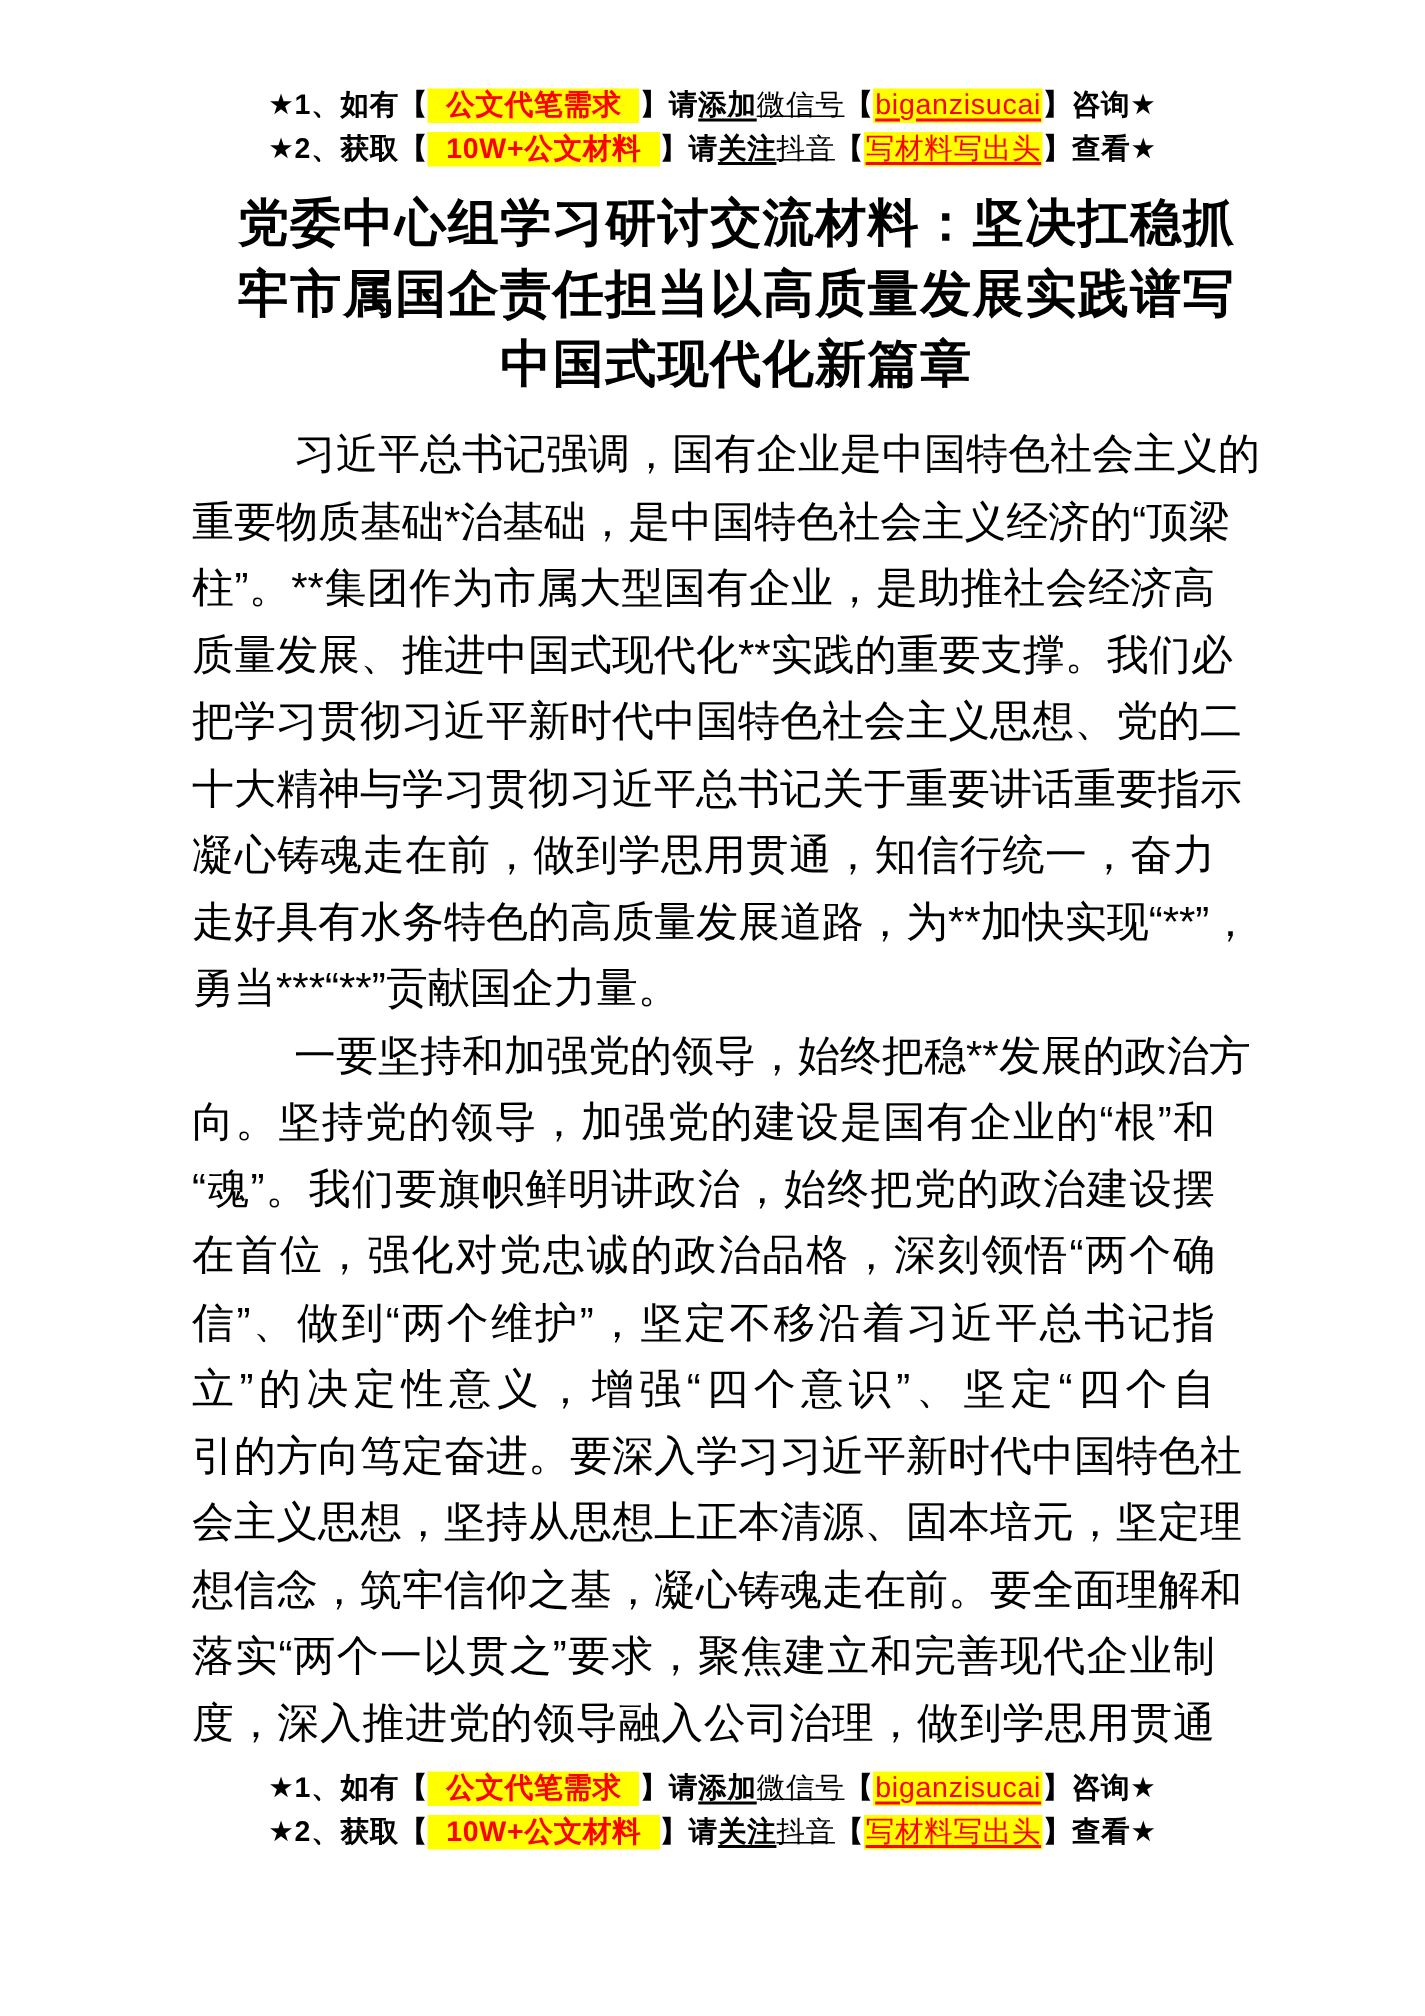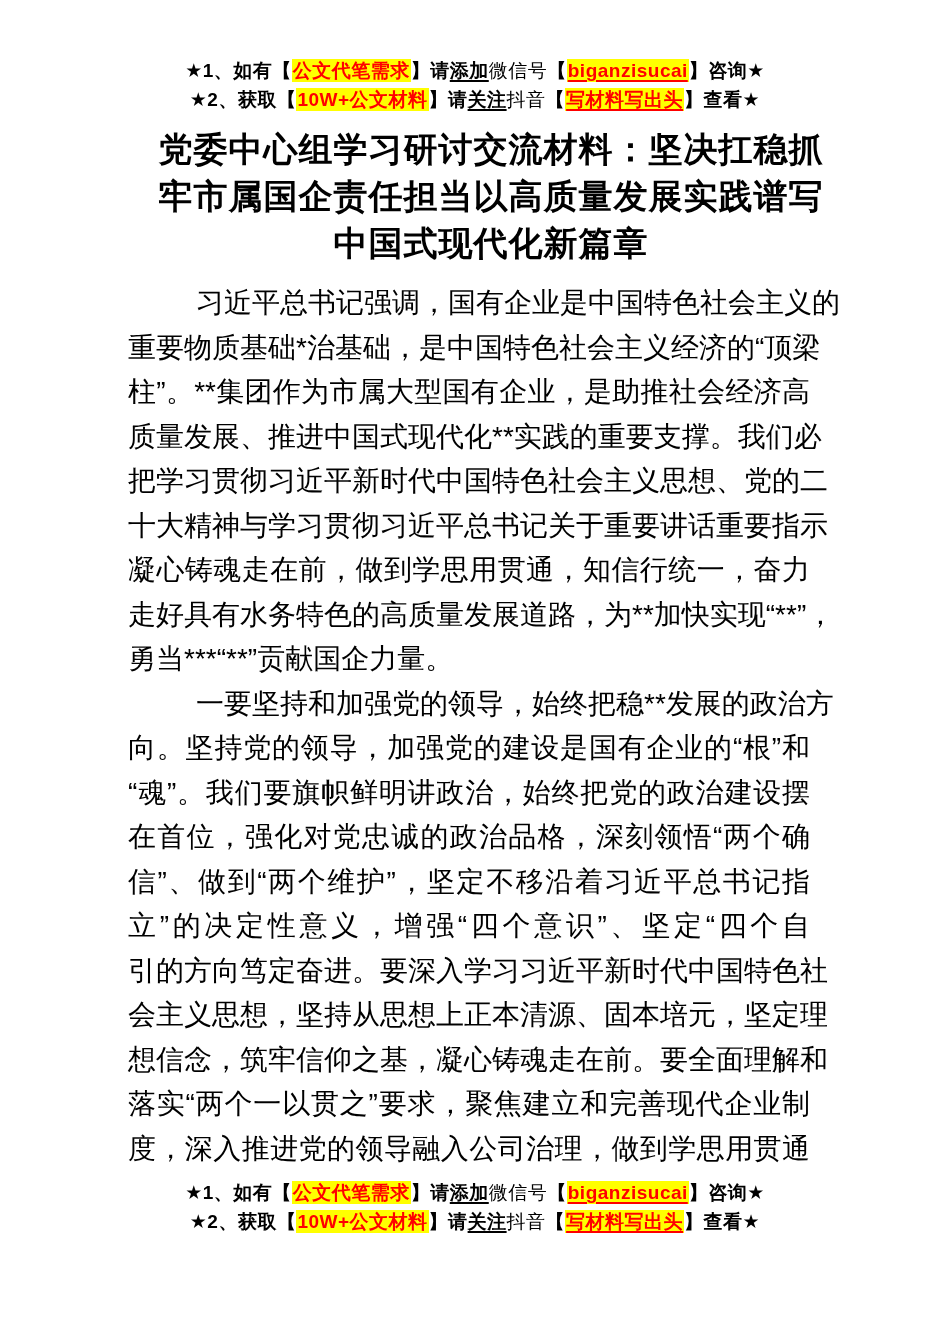--- a/index.html
+++ b/index.html
@@ -21,34 +21,34 @@
   .banner{
     text-align:center;
     font-size:19px;
     line-height:29px;
     letter-spacing:0.5px;
     white-space:nowrap;
   }
   .banner-top{padding-top:56px;}
   .banner-bottom{margin-top:7px;}
   .seg-bold{font-weight:bold;color:var(--ink);}
-  .seg-regular{font-weight:normal;color:var(--ink);}
+  .seg-regular{font-weight:normal;color:var(--ink);text-decoration:underline;}
   .seg-bold-underline{
     font-weight:bold;color:var(--ink);
     text-decoration:underline;
     text-decoration-thickness:2px;
     text-underline-offset:3px;
   }
   .seg-highlight{
     font-weight:bold;color:var(--red);
     background:var(--yellow);
-    padding:1px 1px;
+    padding:1px 12px;
   }
   .seg-highlight-underline{
-    font-weight:bold;color:var(--red);
+    font-weight:normal;color:var(--red);
     background:var(--yellow);
     padding:1px 1px;
     text-decoration:underline;
     text-decoration-color:var(--red);
     text-decoration-thickness:2px;
     text-underline-offset:3px;
   }
 
   
   .doc-title{

